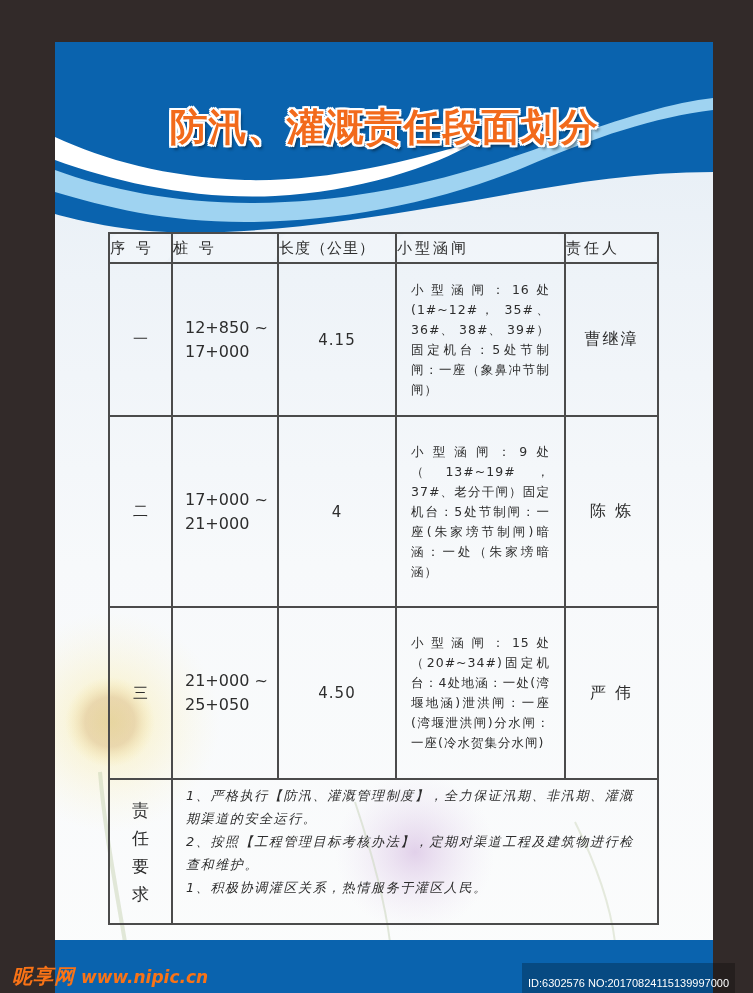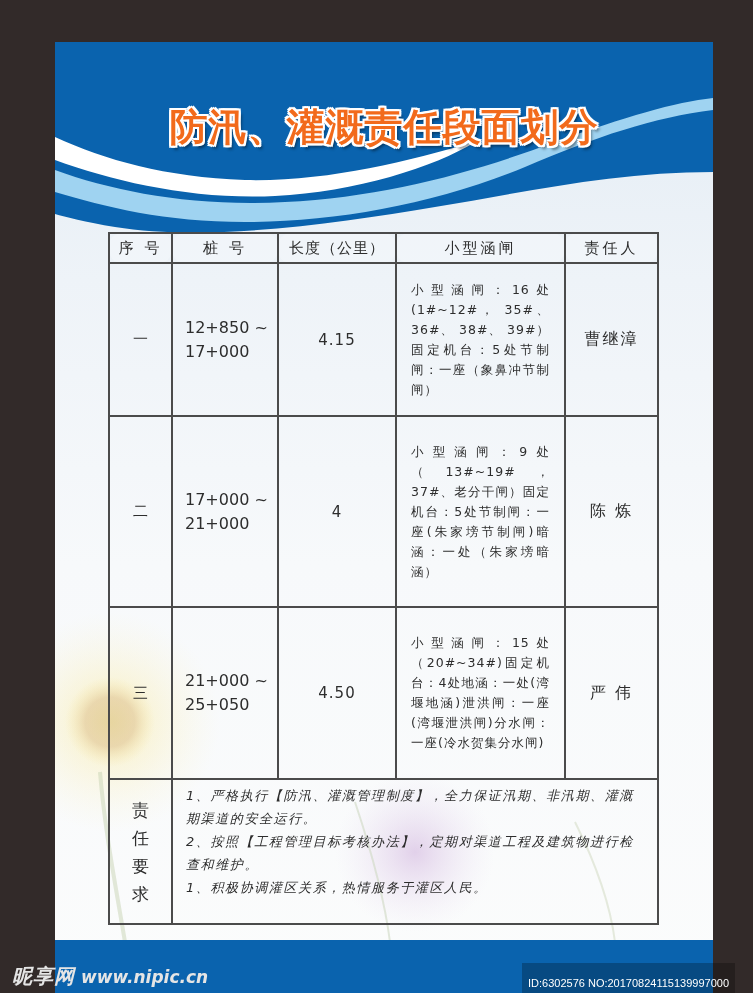--- a/index.html
+++ b/index.html
@@ -28,37 +28,37 @@
   .table {
     position: absolute; left: 53px; top: 190px; width: 549px;
     border-collapse: collapse; table-layout: fixed;
     font-family: "DejaVu Sans", sans-serif; color: #2d2d2d;
   }
   .table td, .table th {
     border: 2px solid #4b4b4b; padding: 0; vertical-align: middle;
   }
   .table th {
     height: 28px; font-weight: normal; font-size: 15px; letter-spacing: 3px;
-    text-align: center; background: rgba(255,255,255,0.25); border-radius: 13px;
+    text-align: left; background: rgba(255,255,255,0.25); border-radius: 13px;
   }
   .c-center { text-align: center; font-size: 15px; }
   .c-stake { font-size: 16px; line-height: 24px; padding-left: 12px !important; text-align: left; }
   .c-len { text-align: center; font-size: 15px; letter-spacing: 1px; }
   .c-build { font-size: 12.5px; line-height: 20px; padding: 0 14px !important; text-align: justify; text-align-last: left; letter-spacing: 1px; }
   .c-person { text-align: center; font-size: 16px; letter-spacing: 2px; }
   .req-label { text-align: center; font-size: 17px; line-height: 28px; }
   .req-label span { display: block; }
   .req-text { font-size: 13px; line-height: 23px; padding: 4px 10px 8px 13px !important; letter-spacing: 1.6px; vertical-align: top !important; font-style: italic; }
   .req-text p { margin: 0; }
   .footer {
     position: absolute; left: 0; top: 898px; width: 658px; height: 60px; background: #0a63ae;
   }
   .wm-logo {
     position: absolute; left: 12px; top: 963px; font-size: 20px; font-style: italic; font-weight: bold;
-    color: #e5e5e5; letter-spacing: 1px; font-family: "DejaVu Sans", sans-serif;
+    color: #f97316; letter-spacing: 1px; font-family: "DejaVu Sans", sans-serif;
   }
   .wm-logo .url { font-size: 17px; margin-left: 6px; letter-spacing: 0; }
   .wm-id {
     position: absolute; left: 522px; top: 963px; height: 20px; padding: 10px 6px;
     background: rgba(0,0,0,0.25); color: #fff; font-size: 11px; line-height: 20px;
     font-family: "Liberation Sans", sans-serif;
   }
 </style>
 </head>
 <body>

